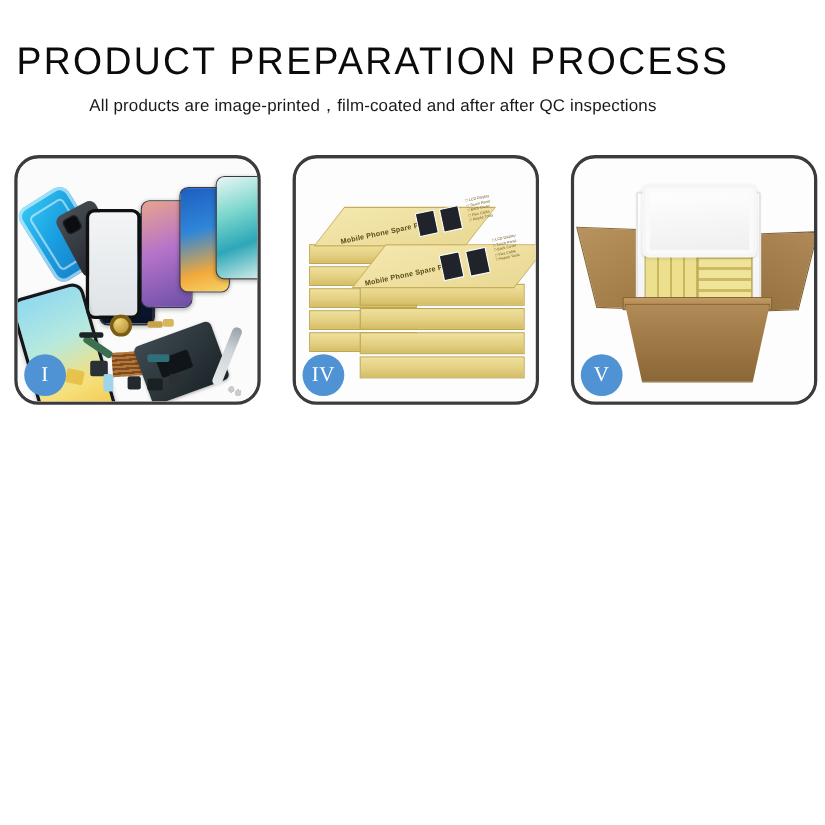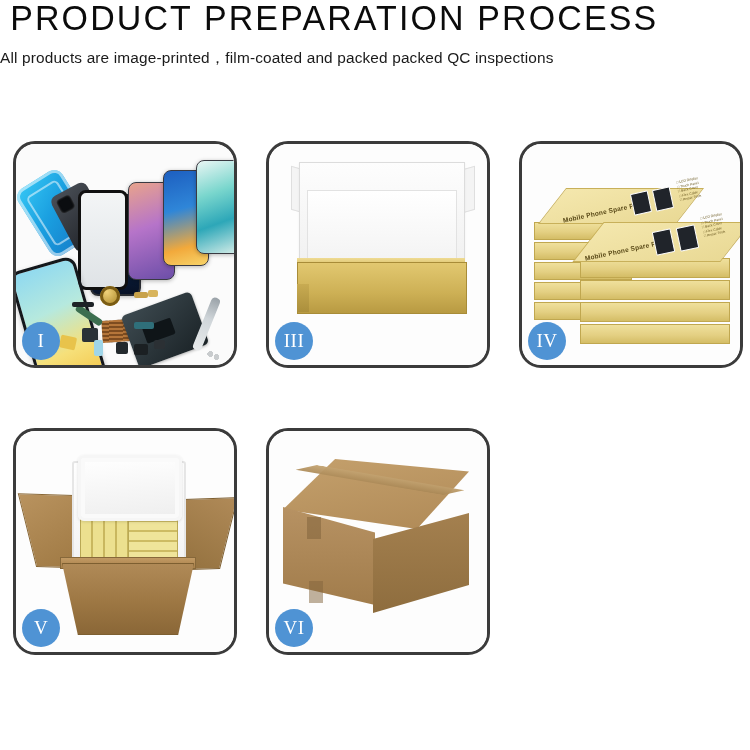--- a/index.html
+++ b/index.html
@@ -11,20 +11,22 @@
     width: 750px;
     height: 750px;
     font-family: "Liberation Sans", sans-serif;
     overflow: hidden;
     position: relative;
   }
 
   
   .header {
     width: 678px;
+    padding-top: 38px;
+    text-align: center;
   }
   .main-title {
     font-family: "Liberation Sans", sans-serif;
     font-size: 35px;
     font-weight: 400;
     letter-spacing: 2.2px;
     color: #0b0b0b;
     line-height: 1.05;
     margin: 0;
     transform: scaleX(0.97);
@@ -382,21 +384,21 @@
   .p6-seamB {
     position:absolute; left: 40px; top: 150px; width: 14px; height: 22px;
     background: rgba(130,100,60,0.5);
   }
 </style>
 </head>
 <body>
 
 <div class="header">
   <div class="main-title">PRODUCT PREPARATION PROCESS</div>
-  <div class="sub-title">All products are image-printed，film-coated and packed packed QC inspections</div>
+  <div class="sub-title">All products are image-printed，film-coated and after after QC inspections</div>
 </div>
 
 <div class="grid">
 
   <div class="panel">
     <div class="panel-stage">
       <div class="p1-bg"></div>
       <div class="p1-sticker"></div>
       <div class="p1-backglass"></div>
       <div class="p1-phone p1-ph-a"></div>
@@ -419,34 +421,20 @@
       <div class="p1-chip p1-c8"></div>
       <div class="p1-chip p1-c9"></div>
       <div class="p1-chip p1-c10"></div>
       <div class="p1-driver"></div>
       <div class="p1-screws"></div>
     </div>
     <div class="badge">I</div>
   </div>
 
 
-  <div class="panel">
-    <div class="panel-stage">
-      <div class="p3-bg"></div>
-      <div class="p3-lidflapL"></div>
-      <div class="p3-lidflapR"></div>
-      <div class="p3-lid"></div>
-      <div class="p3-foam"></div>
-      <div class="p3-boxrim"></div>
-      <div class="p3-bubblefill"></div>
-      <div class="p3-boxbody"></div>
-      <div class="p3-sidefold"></div>
-    </div>
-    <div class="badge">III</div>
-  </div>
 
   <div class="panel">
     <div class="panel-stage">
       <div class="p4-bg"></div>
       <div class="p4-stackwrap">
 
         <div class="p4-box" style="left:6px; top:62px; width:96px; height:16px;"></div>
         <div class="p4-box" style="left:6px; top:82px; width:96px; height:16px;"></div>
         <div class="p4-box" style="left:6px; top:102px; width:96px; height:16px;"></div>
         <div class="p4-box" style="left:6px; top:122px; width:96px; height:16px;"></div>
@@ -493,26 +481,14 @@
       <div class="p5-foambox"></div>
       <div class="p5-contents"></div>
       <div class="p5-contents2"></div>
       <div class="p5-foamlid"></div>
       <div class="p5-cartonrim"></div>
       <div class="p5-cartonfront"></div>
     </div>
     <div class="badge">V</div>
   </div>
 
-  <div class="panel">
-    <div class="panel-stage">
-      <div class="p6-bg"></div>
-      <div class="p6-top"></div>
-      <div class="p6-tapeline"></div>
-      <div class="p6-left"></div>
-      <div class="p6-right"></div>
-      <div class="p6-seamA"></div>
-      <div class="p6-seamB"></div>
-    </div>
-    <div class="badge">VI</div>
-  </div>
 
 </div>
 
 </body></html>

